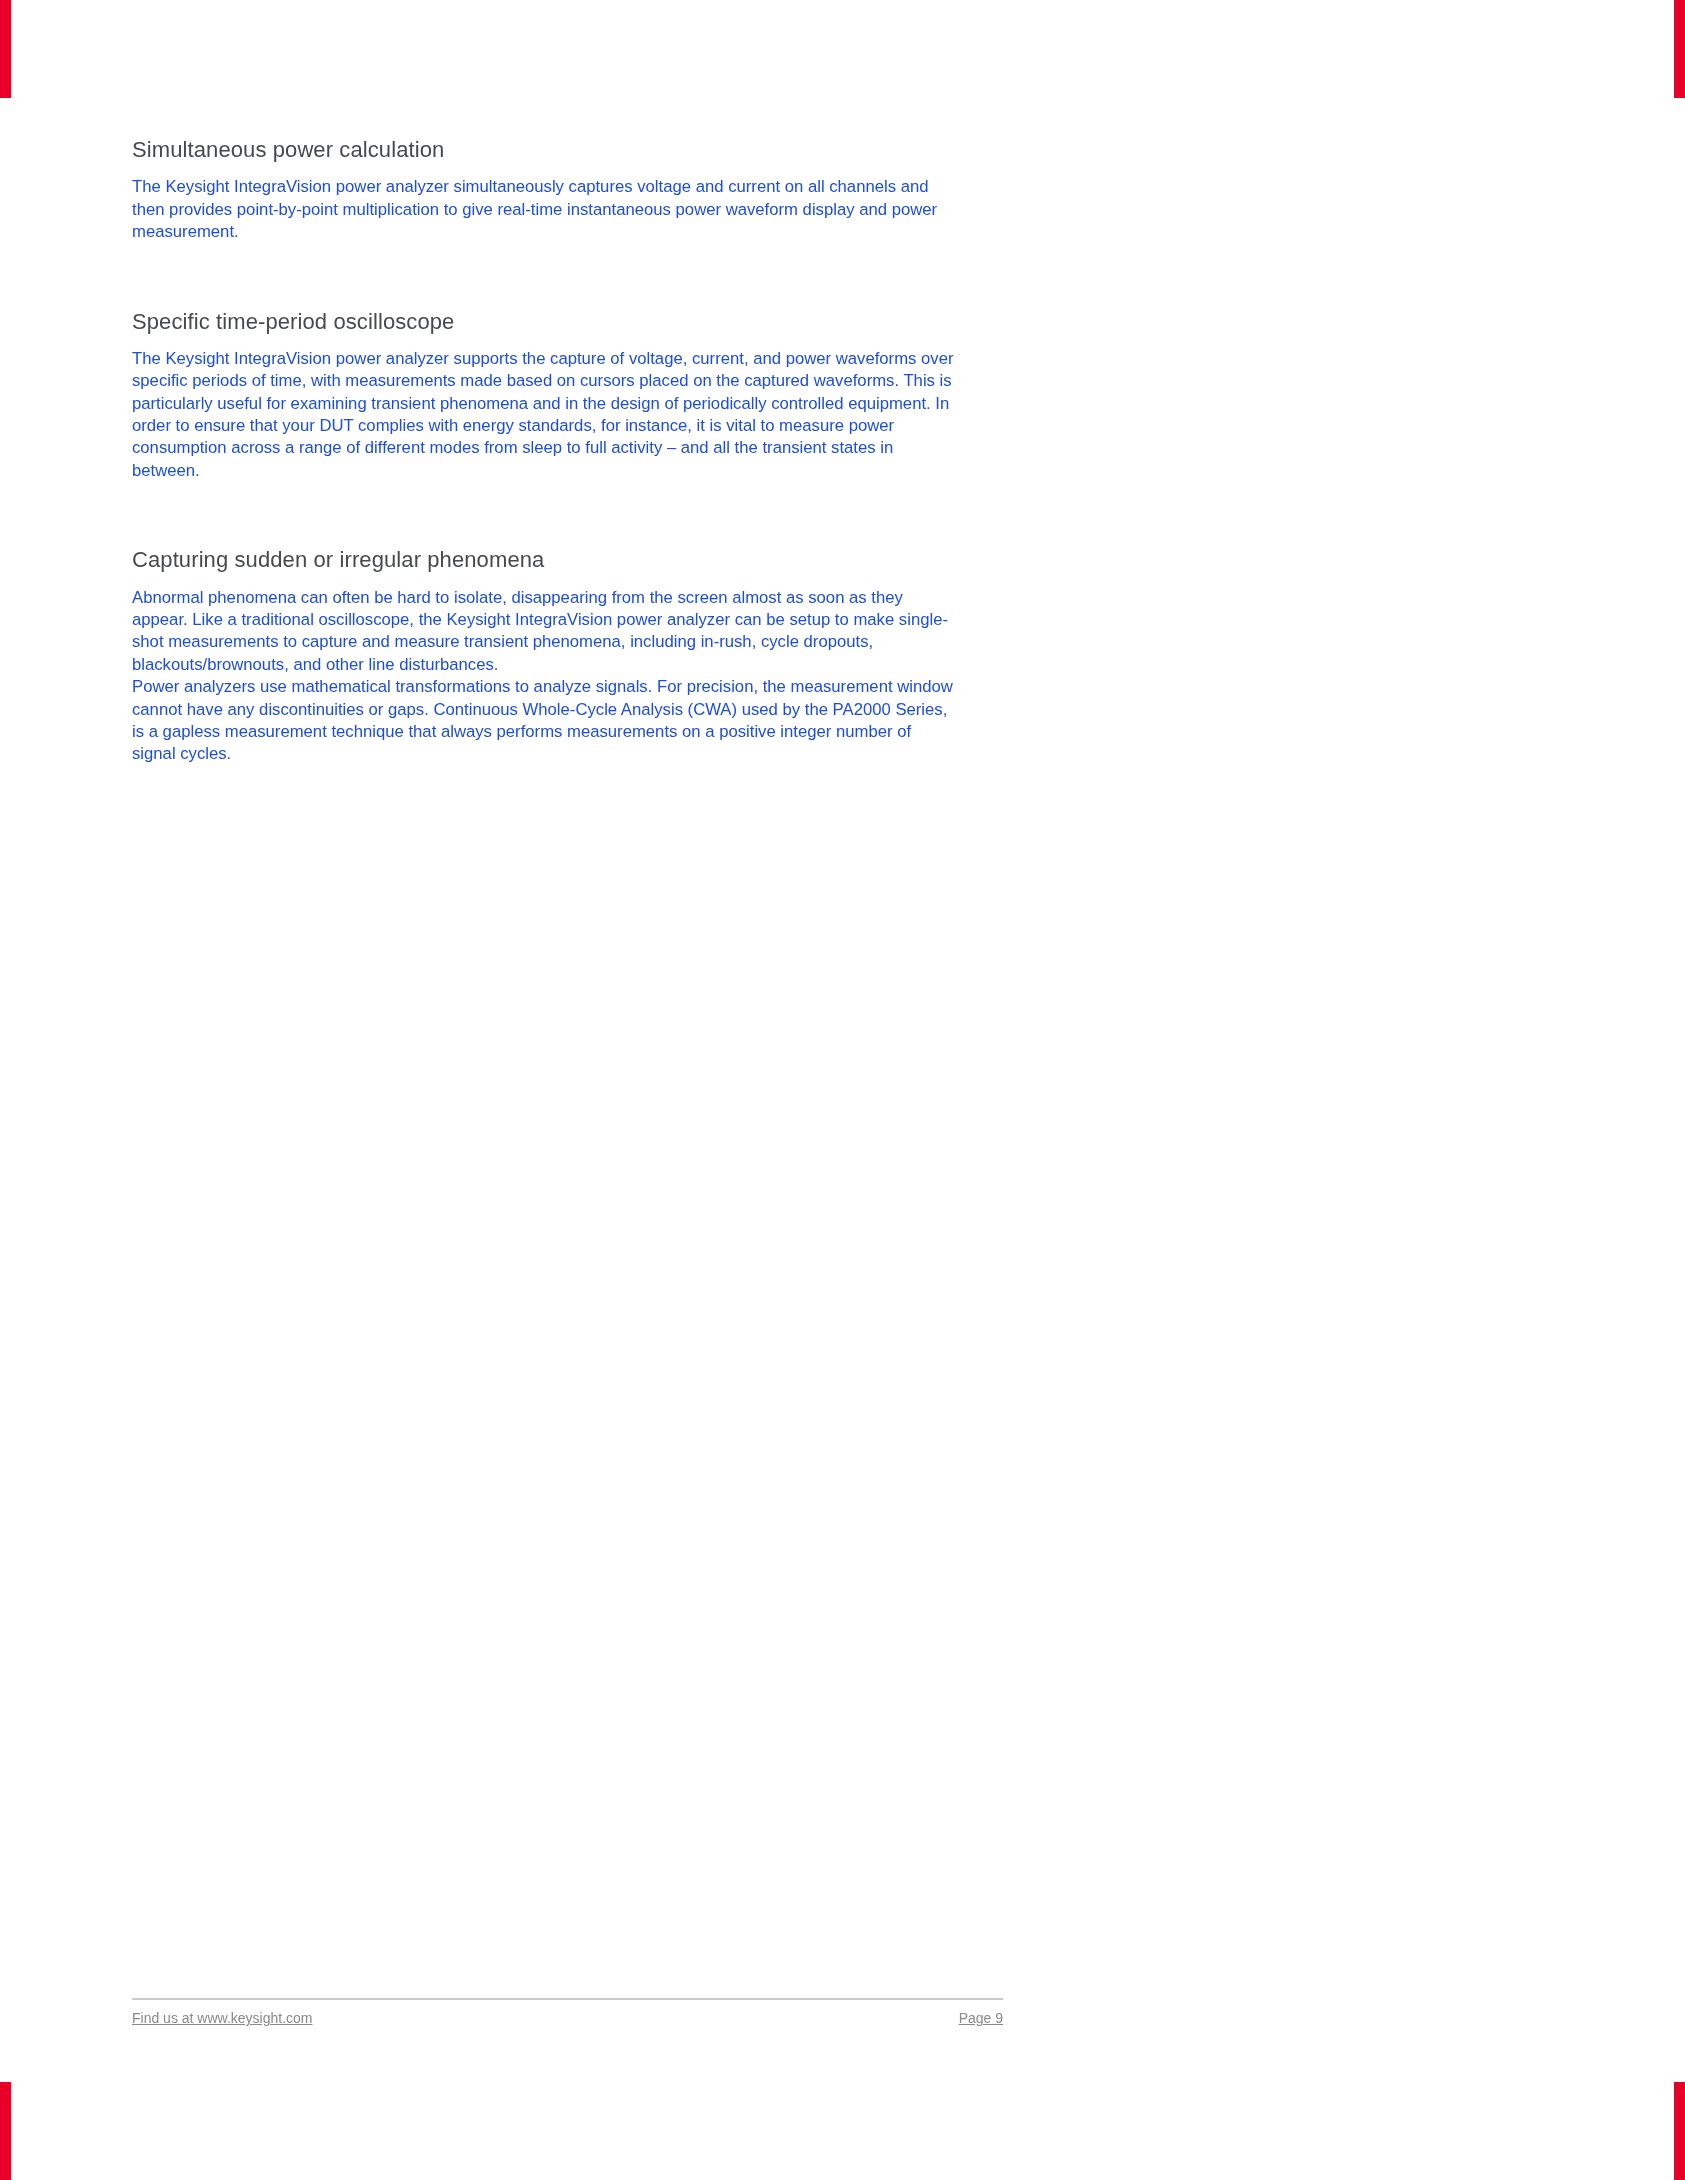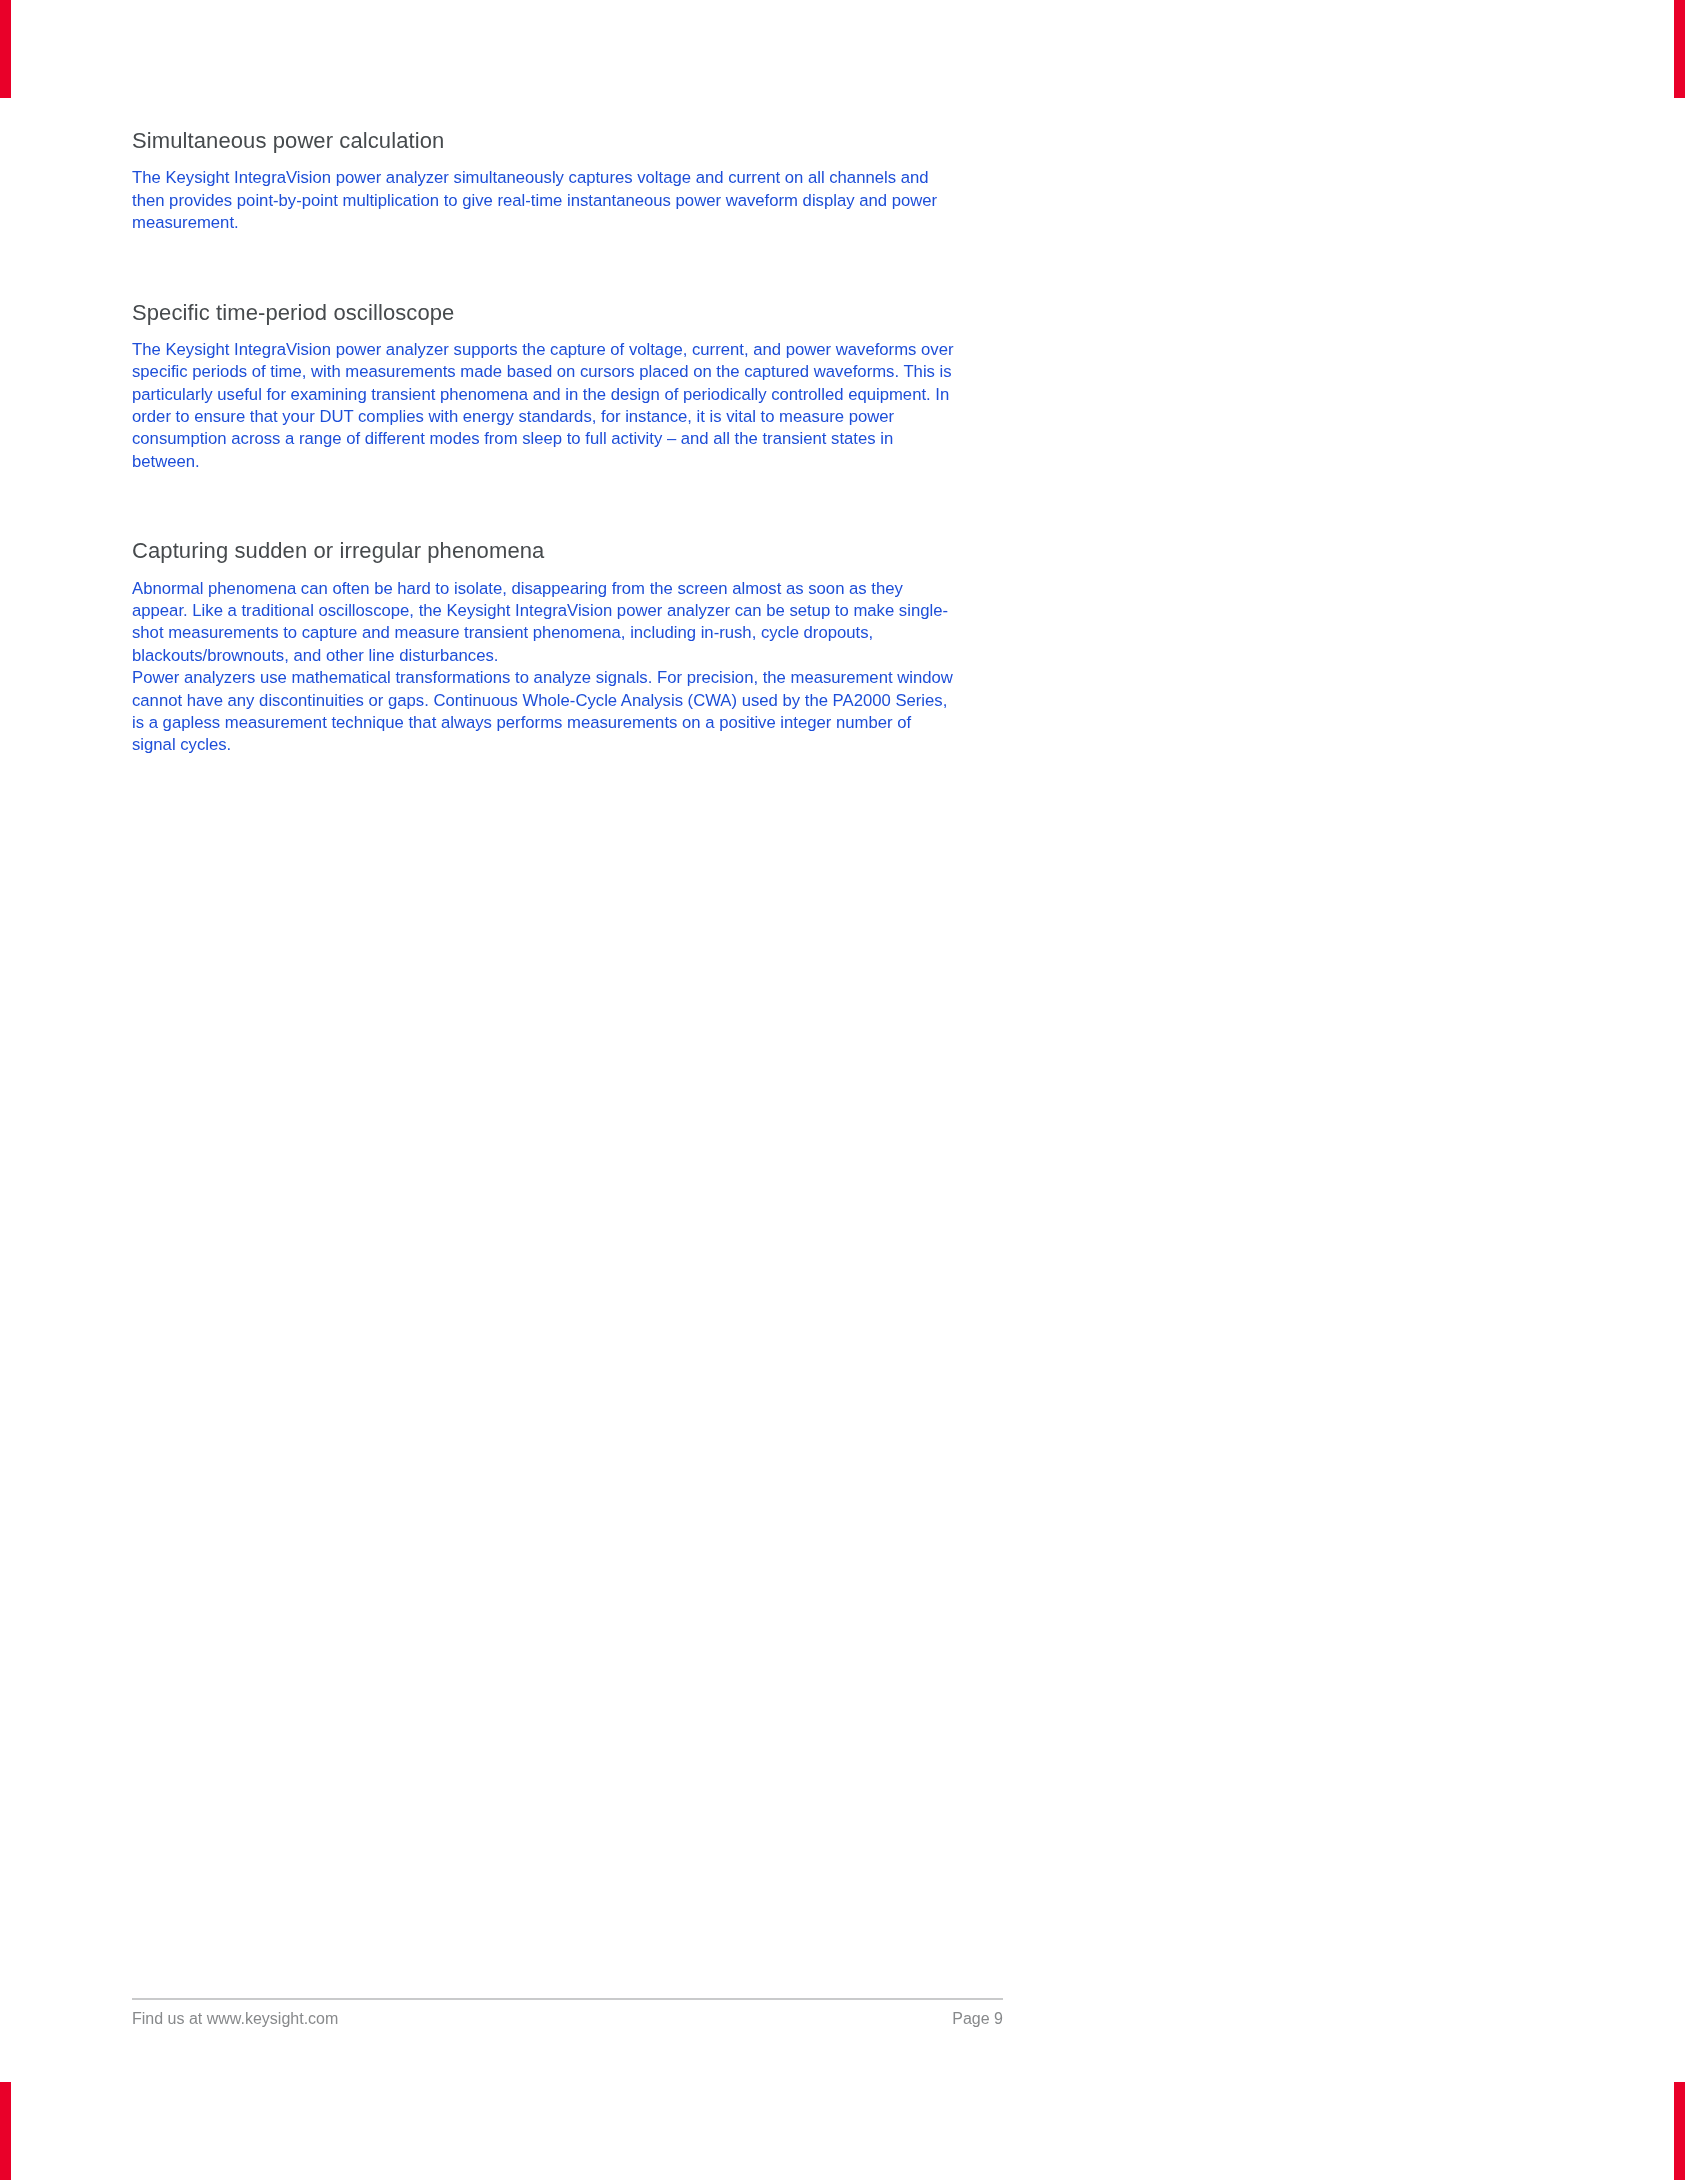--- a/index.html
+++ b/index.html
@@ -28,21 +28,21 @@
   }
   .corner-mark.tl { left: 0; top: 0; }
   .corner-mark.tr { right: 0; top: 0; }
   .corner-mark.bl { left: 0; bottom: 0; }
   .corner-mark.br { right: 0; bottom: 0; }
 
   
   .content {
     position: absolute;
     left: 132px;
-    top: 128px;
+    top: 137px;
     width: 825px;
   }
   .doc-section .heading {
     margin: 65px 0 14px 0;
     font-size: 22px;
     font-weight: 400;
     line-height: 1.15;
     color: #464a4d;
     letter-spacing: 0.1px;
   }
@@ -66,22 +66,23 @@
   .footer-rule {
     width: 100%;
     height: 1.8px;
     background: #c9cacb;
     margin-bottom: 10.5px;
   }
   .footer-row {
     display: flex;
     justify-content: space-between;
     align-items: baseline;
-    font-size: 16px;
+    font-size: 14px;
     color: #87898b;
+    text-decoration: underline;
   }
 </style>
 </head>
 <body>
 
 <div class="page">
 
   <div class="corner-mark tl"></div>
   <div class="corner-mark tr"></div>
   <div class="corner-mark bl"></div>

